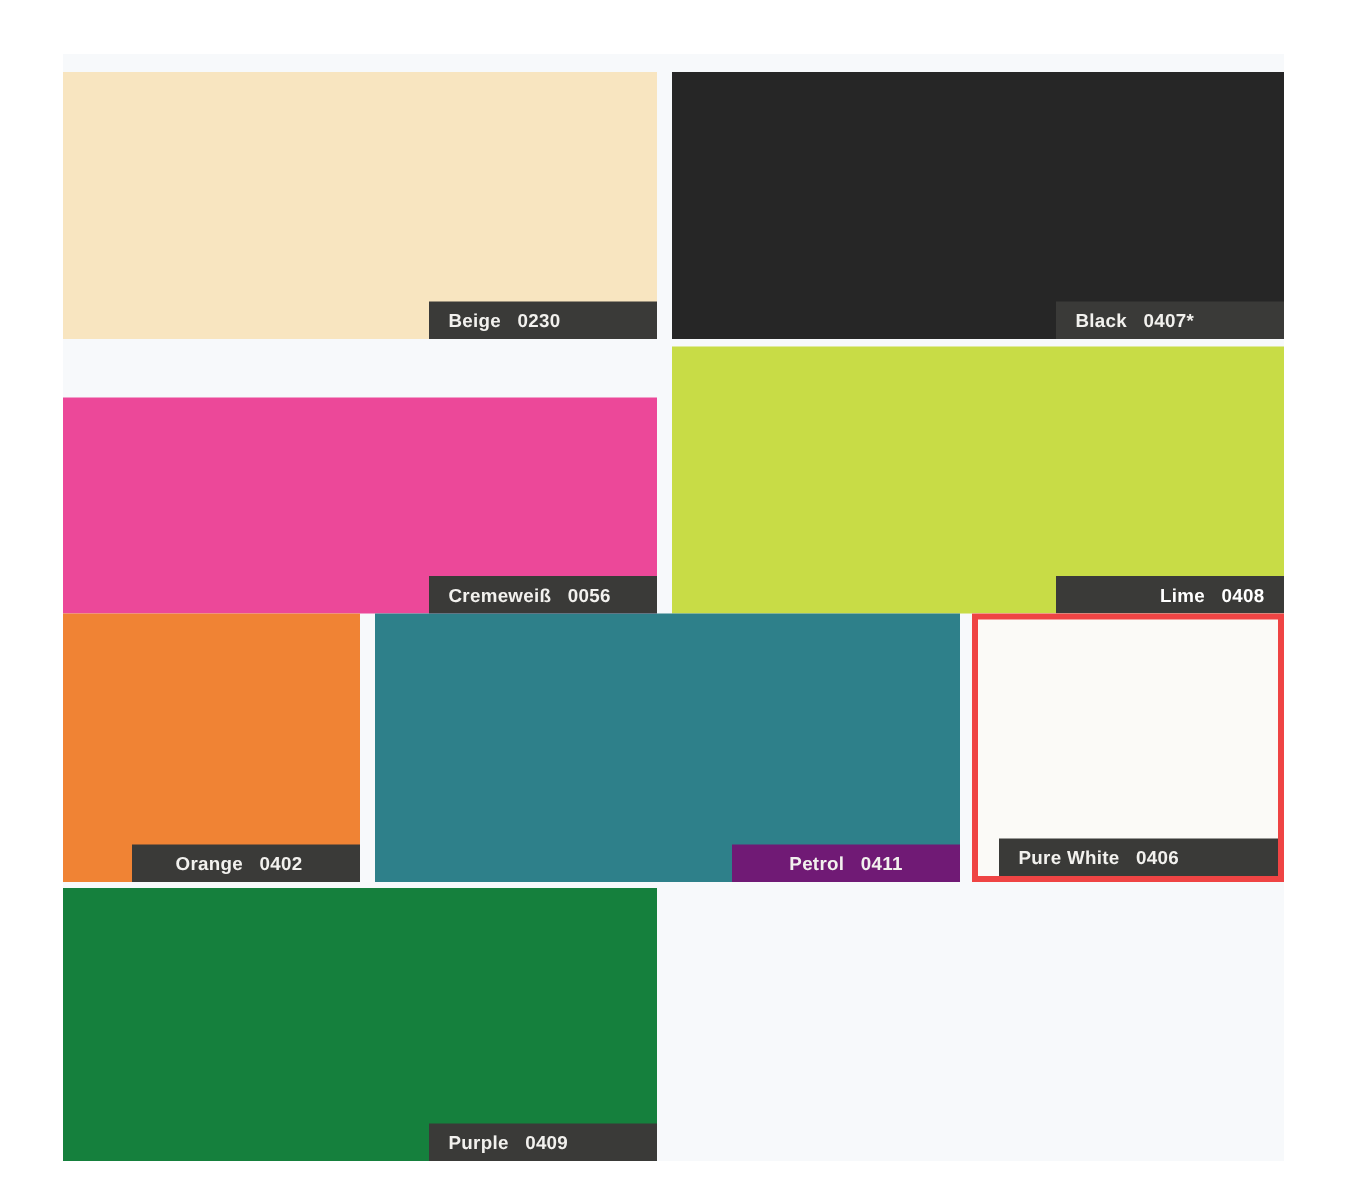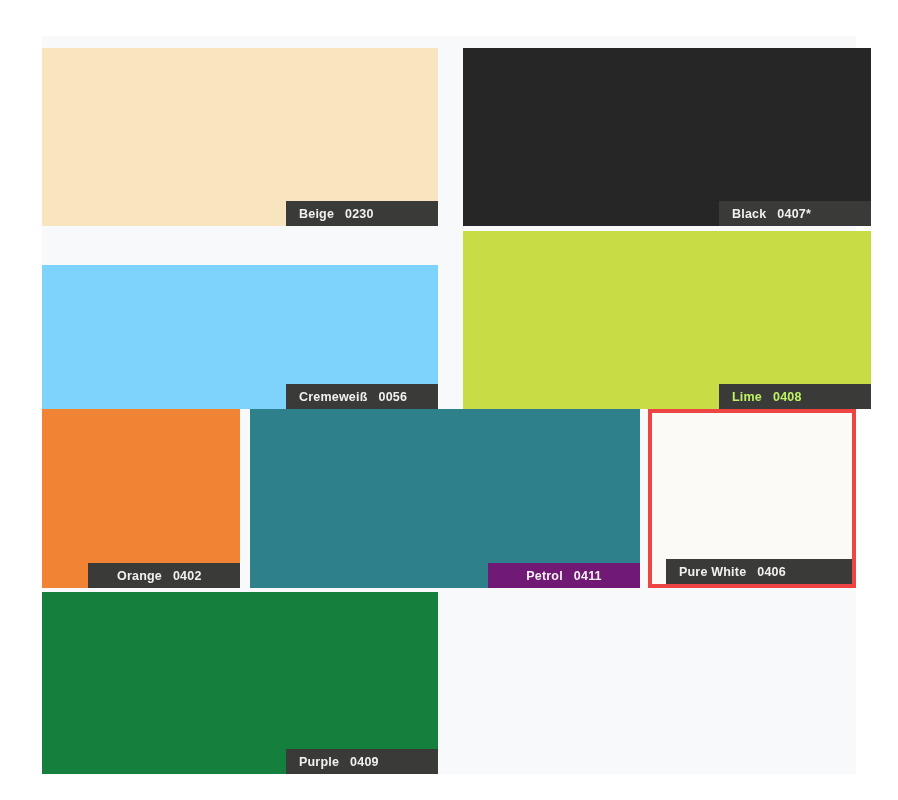--- a/index.html
+++ b/index.html
@@ -54,21 +54,21 @@
 
   .swatch {
     position: absolute;
     top: 0;
     bottom: 0;
     box-sizing: border-box;
   }
 
   
   .col-left  { left: 0px;   width: 396px; }
-  .col-right { left: 406px; width: 408px; margin-left: 15px; }
+  .col-right { left: 406px; width: 408px; }
 
   .col-a { left: 0px;   width: 198px; }
   .col-b { left: 208px; width: 390px; }
   .col-c { left: 606px; width: 208px; }
 
   .bordered {
     border: 4px solid #ef4444;
   }
 
   
@@ -115,28 +115,28 @@
       </div>
       <div class="swatch col-right" style="background: rgb(38, 38, 38);">
         <div class="label" style="background: rgb(58, 58, 56); color: rgb(242, 241, 238);">
           <span class="name">Black</span>
           <span class="code">0407*</span>
         </div>
       </div>
     </div>
 
     <div class="row row-2">
-      <div class="swatch col-left" style="background: #7dd3fc; margin-top: 34px;">
+      <div class="swatch col-left" style="background: #ec4899; margin-top: 34px;">
         <div class="label" style="background: rgb(58, 58, 56); color: rgb(242, 241, 238);">
           <span class="name">Cremeweiß</span>
           <span class="code">0056</span>
         </div>
       </div>
       <div class="swatch col-right" style="background: rgb(200, 220, 70);">
-        <div class="label" style="background: rgb(58, 58, 56); color: #bef264;">
+        <div class="label" style="background: rgb(58, 58, 56); color: #ffffff; justify-content: flex-end;">
           <span class="name">Lime</span>
           <span class="code">0408</span>
         </div>
       </div>
     </div>
 
     <div class="row row-3">
       <div class="swatch col-a" style="background: rgb(240, 131, 52);">
         <div class="label" style="background: rgb(58, 58, 56); color: rgb(242, 241, 238); padding-left: 29px;">
           <span class="name">Orange</span>

